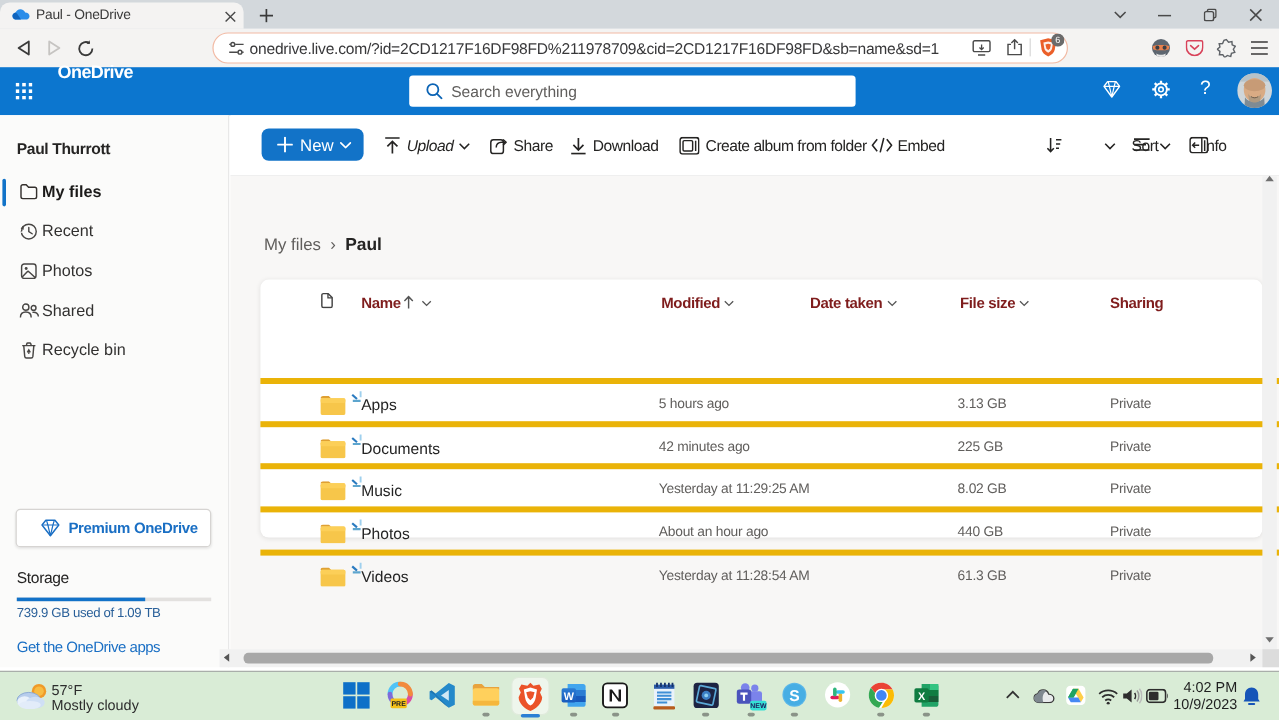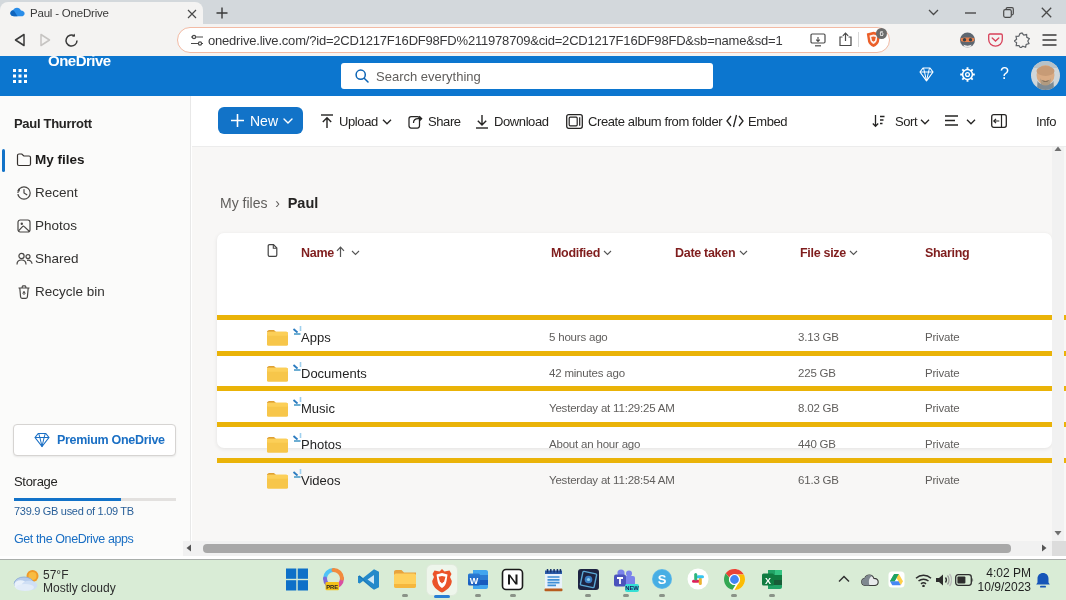--- a/index.html
+++ b/index.html
@@ -249,21 +249,21 @@
 </svg>
 <div class="abs" style="left:250px; top:113px; color:#fff; font-size:14px;">New</div>
 <svg class="abs" style="left:283px; top:118px;" width="10" height="6" viewBox="0 0 10 6">
   <path d="M1 1 L5 5 L9 1" fill="none" stroke="#fff" stroke-width="1.4" stroke-linecap="round"></path>
 </svg>
 
 <svg class="abs ticon" style="left:320px;" width="14" height="15" viewBox="0 0 14 15">
   <path d="M1 1 L13 1" stroke="#252423" stroke-width="1.4"></path>
   <path d="M7 14 L7 4 M2.8 8 L7 3.8 L11.2 8" fill="none" stroke="#252423" stroke-width="1.4"></path>
 </svg>
-<div class="abs tbtn" style="left:339px;">Upload</div>
+<div class="abs tbtn" style="left:339px;font-style:italic;">Upload</div>
 <svg class="abs" style="left:382px; top:119px;" width="10" height="6" viewBox="0 0 10 6">
   <path d="M1 0.8 L5 4.8 L9 0.8" fill="none" stroke="#252423" stroke-width="1.3"></path>
 </svg>
 
 <svg class="abs ticon" style="left:408px;" width="17" height="15" viewBox="0 0 17 15">
   <rect x="1" y="2.5" width="10.5" height="11.5" rx="2.2" fill="none" stroke="#252423" stroke-width="1.25"></rect>
   <path d="M5.5 9 C5.5 6.2 7.3 4.6 10.2 4.6 L13 4.6" fill="none" stroke="#252423" stroke-width="1.25"></path>
   <path d="M11.2 2.2 L13.8 4.6 L11.2 7" fill="none" stroke="#252423" stroke-width="1.25" stroke-linejoin="round"></path>
 </svg>
 <div class="abs tbtn" style="left:428px;text-align:center;">Share</div>
@@ -283,38 +283,38 @@
 
 <svg class="abs ticon" style="left:726px;" width="18" height="14" viewBox="0 0 18 14">
   <path d="M5 2 L1 7 L5 12 M13 2 L17 7 L13 12 M10.5 1 L7.5 13" fill="none" stroke="#252423" stroke-width="1.3"></path>
 </svg>
 <div class="abs tbtn" style="left:748px;">Embed</div>
 
 <svg class="abs ticon" style="left:872px;" width="13" height="14" viewBox="0 0 13 14">
   <path d="M3.5 1 L3.5 12 M0.8 9.5 L3.5 12.3 L6.2 9.5" fill="none" stroke="#252423" stroke-width="1.3"></path>
   <path d="M8 2.5 L12.5 2.5 M8 6 L11.5 6 M8 9.5 L10.5 9.5" stroke="#252423" stroke-width="1.3"></path>
 </svg>
-<div class="abs tbtn" style="left:895px;">Sort</div>
+<div class="abs tbtn" style="left:943px;">Sort</div>
 <svg class="abs" style="left:920px; top:119px;" width="10" height="6" viewBox="0 0 10 6">
   <path d="M1 0.8 L5 4.8 L9 0.8" fill="none" stroke="#252423" stroke-width="1.3"></path>
 </svg>
 
 <svg class="abs ticon" style="left:944px;" width="15" height="13" viewBox="0 0 15 13">
   <path d="M1 2 L14 2 M1 6.5 L11 6.5 M1 11 L14 11" stroke="#252423" stroke-width="1.4"></path>
 </svg>
 <svg class="abs" style="left:966px; top:119px;" width="10" height="6" viewBox="0 0 10 6">
   <path d="M1 0.8 L5 4.8 L9 0.8" fill="none" stroke="#252423" stroke-width="1.3"></path>
 </svg>
 
 <svg class="abs ticon" style="left:991px;" width="16" height="14" viewBox="0 0 16 14">
   <rect x="0.7" y="0.7" width="14.6" height="12.6" rx="2" fill="none" stroke="#252423" stroke-width="1.3"></rect>
   <path d="M10.5 0.7 L10.5 13.3" stroke="#252423" stroke-width="1.2"></path>
   <path d="M8.3 7 L3 7 M5 4.8 L2.8 7 L5 9.2" fill="none" stroke="#252423" stroke-width="1.2"></path>
 </svg>
-<div class="abs tbtn" style="left:1036px;">Info</div>
+<div class="abs tbtn" style="left:1002px;">Info</div>
 
 <div class="abs" id="crumb">My files&nbsp; › &nbsp;<span style="font-weight:bold; color:#252423; font-size:14.5px;">Paul</span></div>
 
 <div class="abs" id="card"></div>
 <svg class="abs" style="left:267px; top:244px;" width="11" height="13" viewBox="0 0 11 13">
   <path d="M1.2 2 C1.2 1.2 1.8 0.7 2.5 0.7 L6.5 0.7 L9.8 4 L9.8 11 C9.8 11.8 9.2 12.3 8.5 12.3 L2.5 12.3 C1.8 12.3 1.2 11.8 1.2 11 Z" fill="none" stroke="#424242" stroke-width="1.2"></path>
   <path d="M6.3 0.9 L6.3 4.2 L9.6 4.2" fill="none" stroke="#424242" stroke-width="1.1"></path>
 </svg>
 <div class="abs hdrcell" style="left:301px;">Name</div>
 <svg class="abs" style="left:336px; top:246px;" width="9" height="12" viewBox="0 0 9 12">

